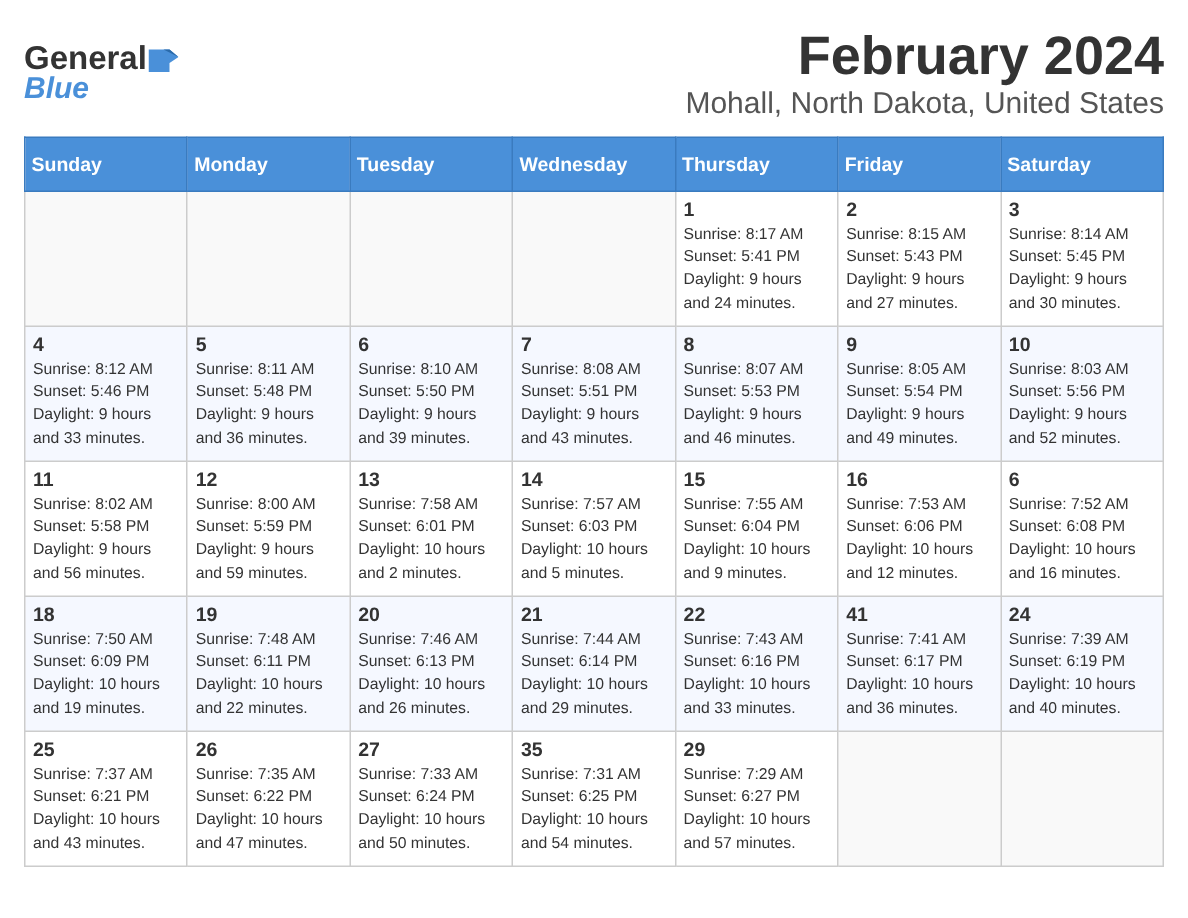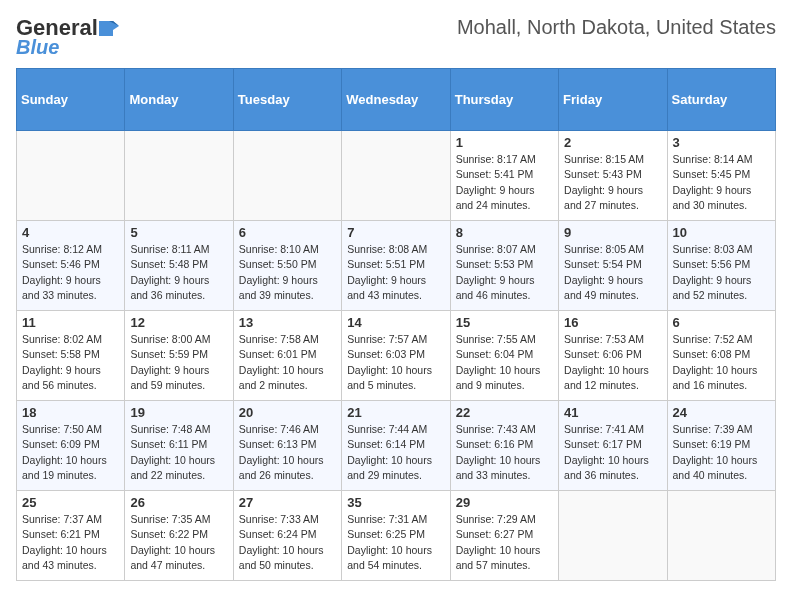--- a/index.html
+++ b/index.html
@@ -6,21 +6,21 @@
     body {
       font-family: Arial, sans-serif;
       background: #fff;
       width: 792px;
       min-height: 612px;
       padding: 16px;
     }
     .header-section {
       display: flex;
       justify-content: space-between;
-      align-items: flex-start;
+      align-items: center;
       margin-bottom: 10px;
     }
     .logo {
       display: flex;
       align-items: center;
     }
     .logo-text {
       font-size: 22px;
       font-weight: bold;
       color: #333;
@@ -41,21 +41,21 @@
     table {
       width: 100%;
       border-collapse: collapse;
       table-layout: fixed;
     }
     th {
       background: #4a90d9;
       color: #fff;
       font-weight: bold;
       font-size: 13px;
-      padding: 23px 4px;
+      padding: 10px 4px;
       text-align: left;
       border: 1px solid #3a7bbf;
     }
     td {
       border: 1px solid #ccc;
       vertical-align: top;
       padding: 4px 5px;
       font-size: 11px;
       color: #333;
       height: 90px;
@@ -91,20 +91,21 @@
         <span class="logo-text" style="color:#333;font-size:22px;font-weight:bold;">General</span>
         <svg width="20" height="20" viewBox="0 0 20 20" style="margin-left:1px;margin-top:-4px;">
           <polygon points="0,5 14,5 20,10 14,14 14,20 0,20" fill="#4a90d9"></polygon>
           <polygon points="10,5 20,10 14,5" fill="#2a6aaa"></polygon>
         </svg>
       </div>
       <span class="logo-text" style="color:#4a90d9;font-size:20px;font-weight:bold;margin-top:-4px;font-style:italic;">Blue</span>
     </div>
   </div>
   <div class="title-section">
+    <div class="month-title">February 2024</div>
     <div class="location-title">Mohall, North Dakota, United States</div>
   </div>
 </div>
 
 <table>
   <thead>
     <tr>
     <th>Sunday</th>
         <th>Monday</th>
         <th>Tuesday</th>

